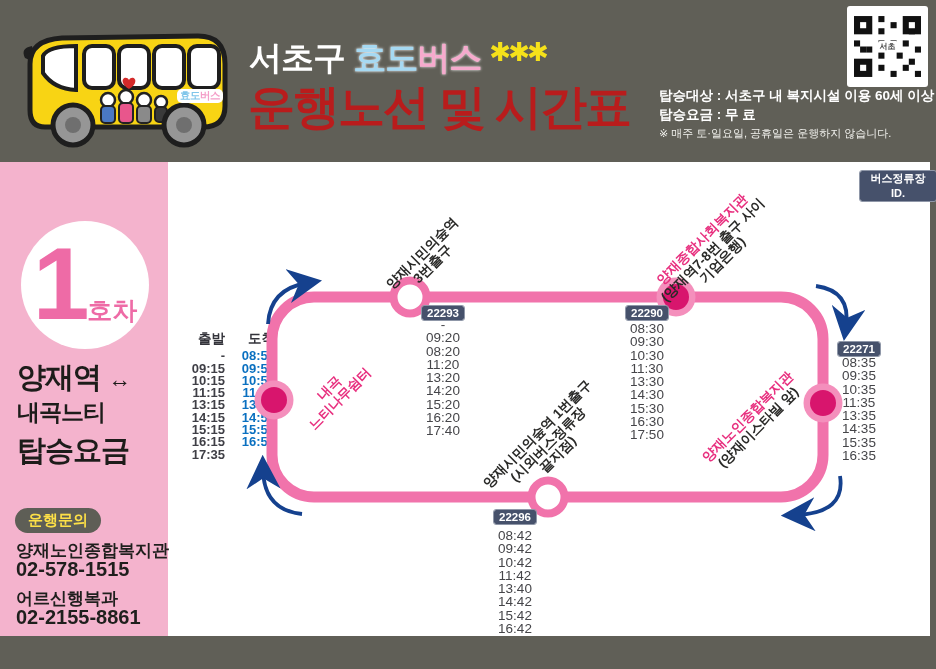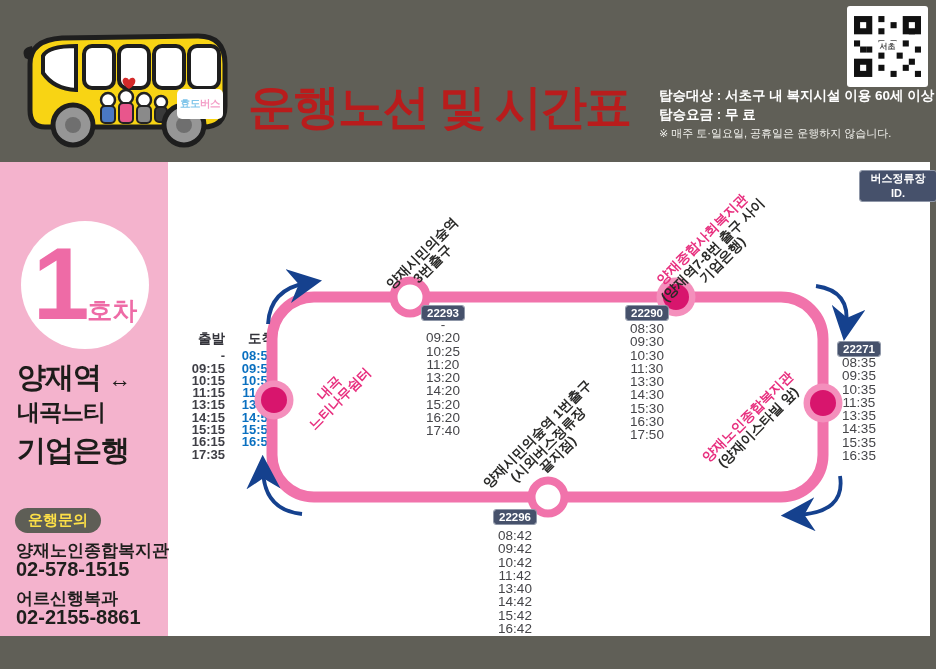--- a/index.html
+++ b/index.html
@@ -74,21 +74,21 @@
   .sid-22271{left:859px;top:342px;}
   .sid-22296{left:515px;top:510px;}
 
   .tlist{transform:translateX(-50%);text-align:center;font-size:13.5px;line-height:13.3px;color:#454549;font-weight:500;}
   .tl-22293{left:443px;top:318px;}
   .tl-22290{left:647px;top:322px;}
   .tl-22271{left:859px;top:356px;}
   .tl-22296{left:515px;top:529px;}
 
   
-  .bus-chip{left:177px;top:89px;background:#fff;border-radius:5px;font-size:10.5px;font-weight:800;padding:8px 3px;letter-spacing:-0.5px;}
+  .bus-chip{left:177px;top:89px;background:#fff;border-radius:5px;font-size:10.5px;font-weight:800;padding:0 3px;letter-spacing:-0.5px;}
   .bus-chip .b{color:#7fc5ea;} .bus-chip .p{color:#f49fc8;}
 </style>
 </head>
 <body>
 
 <div class="page">
 
   <div class="abs header"></div>
 
   <svg class="abs" style="left:16px;top:10px;" width="218" height="150" viewBox="0 0 218 150">
@@ -110,20 +110,25 @@
       <circle cx="145" cy="92" r="6" fill="#fff" stroke="#222" stroke-width="2.5"></circle>
       <rect x="139" y="97" width="12" height="15" rx="4" fill="#3a3a3a" stroke="#222" stroke-width="2"></rect>
     </g>
     <circle cx="57" cy="115" r="20" fill="#969696" stroke="#1e1e1e" stroke-width="5"></circle>
     <circle cx="57" cy="115" r="8" fill="#6f6f6f"></circle>
     <circle cx="168" cy="115" r="20" fill="#969696" stroke="#1e1e1e" stroke-width="5"></circle>
     <circle cx="168" cy="115" r="8" fill="#6f6f6f"></circle>
   </svg>
   <div class="abs bus-chip"><span class="b">효도</span><span class="p">버스</span></div>
 
+  <div class="abs brand-line">
+    <span class="brand-prefix">서초구</span>
+    <span class="brand-hyodo">효도</span><span class="brand-bus">버스</span>
+    <span class="sparkles">✱✱✱</span>
+  </div>
   <div class="abs main-title">운행노선 및 시간표</div>
 
   <div class="abs ride-info">
     <div class="l">탑승대상 : 서초구 내 복지시설 이용 60세 이상 어르신</div>
     <div class="l">탑승요금 : 무  료</div>
     <div class="note">※ 매주 토·일요일, 공휴일은 운행하지 않습니다.</div>
   </div>
 
   <div class="abs qr">
     <svg width="67" height="61" viewBox="0 0 33 30">
@@ -162,21 +167,21 @@
   <div class="abs sidebar"></div>
   <div class="abs footer-bar"></div>
   <div class="abs right-strip"></div>
 
   <div class="abs num-circle">
     <span class="num-one">1</span>
     <span class="num-suffix">호차</span>
   </div>
   <div class="abs ep ep1"><span>양재역</span> <span class="arr">↔</span></div>
   <div class="abs ep ep2">내곡느티</div>
-  <div class="abs ep ep3">기업은행</div>
+  <div class="abs ep ep3">탑승요금</div>
 
   <div class="abs contact-pill">운행문의</div>
   <div class="abs c-name" style="top:539px;">양재노인종합복지관</div>
   <div class="abs c-phone" style="top:558px;">02-578-1515</div>
   <div class="abs c-name" style="top:587px;">어르신행복과</div>
   <div class="abs c-phone" style="top:606px;">02-2155-8861</div>
 
   <div class="abs legend-badge">버스정류장 ID.</div>
 
   <div class="abs term-table">
@@ -261,21 +266,21 @@
   </div>
 
   <div class="abs sid sid-22293">22293</div>
   <div class="abs sid sid-22290">22290</div>
   <div class="abs sid sid-22271">22271</div>
   <div class="abs sid sid-22296">22296</div>
 
   <div class="abs tlist tl-22293">
       <div>-</div>
       <div>09:20</div>
-      <div>10:25</div>
+      <div>08:20</div>
       <div>11:20</div>
       <div>13:20</div>
       <div>14:20</div>
       <div>15:20</div>
       <div>16:20</div>
       <div>17:40</div>
     </div>
   <div class="abs tlist tl-22290">
       <div>08:30</div>
       <div>09:30</div>

